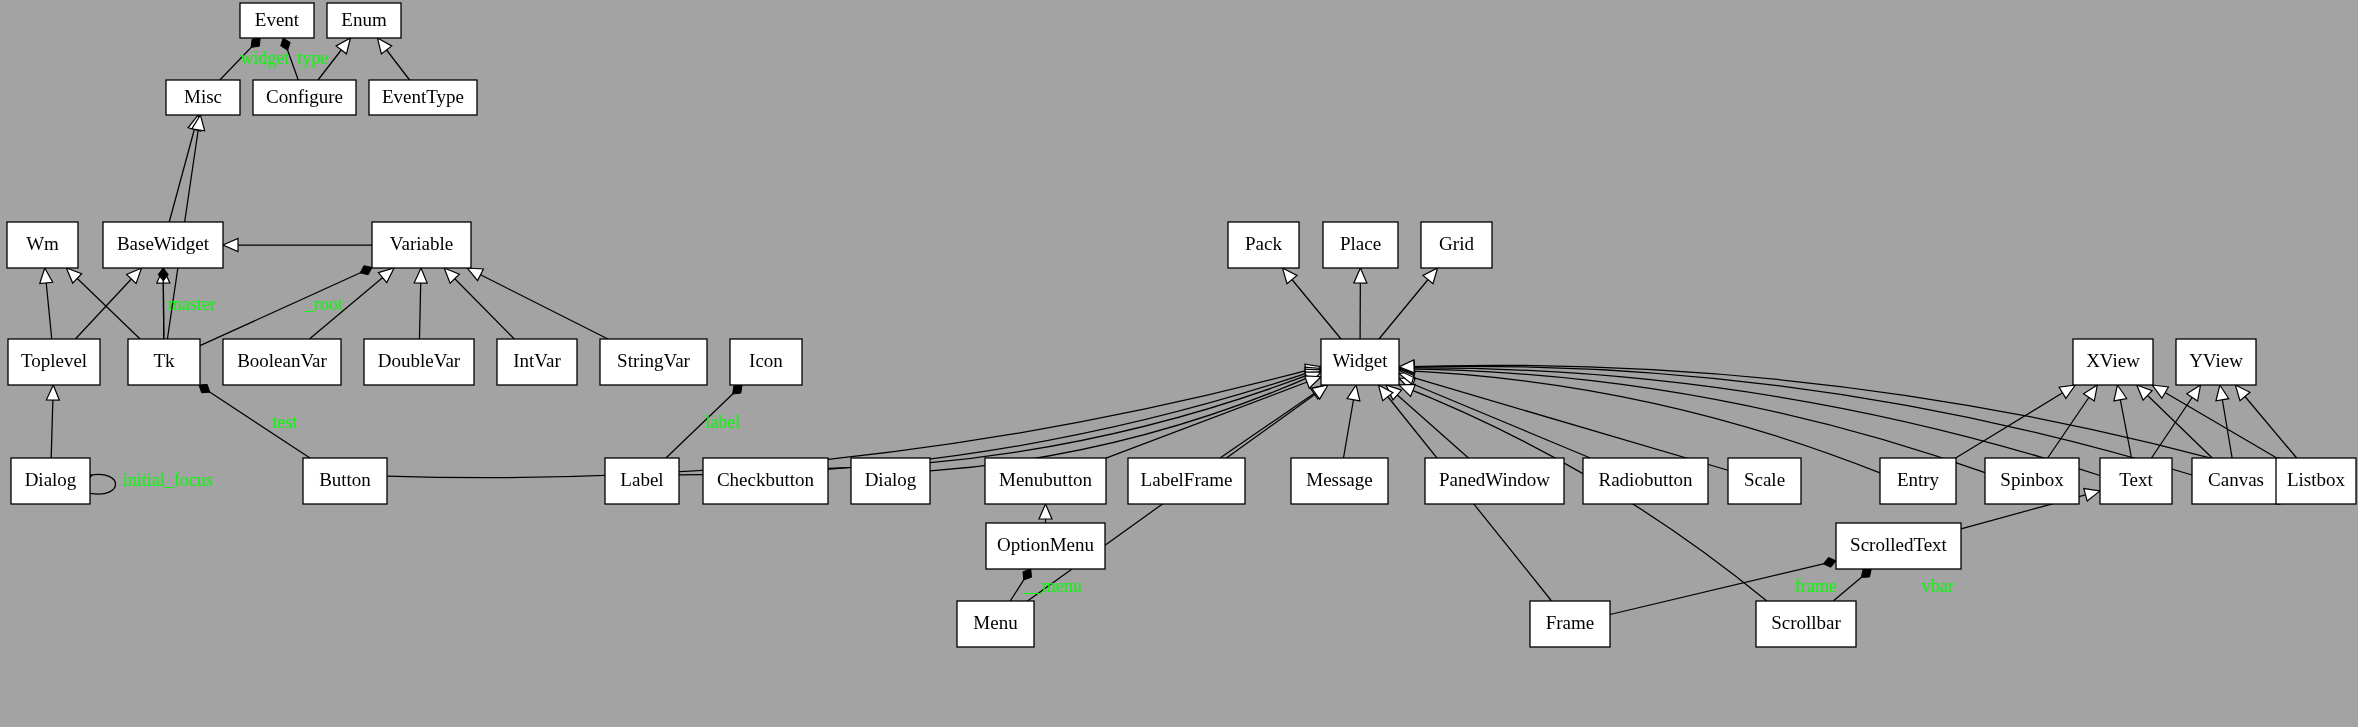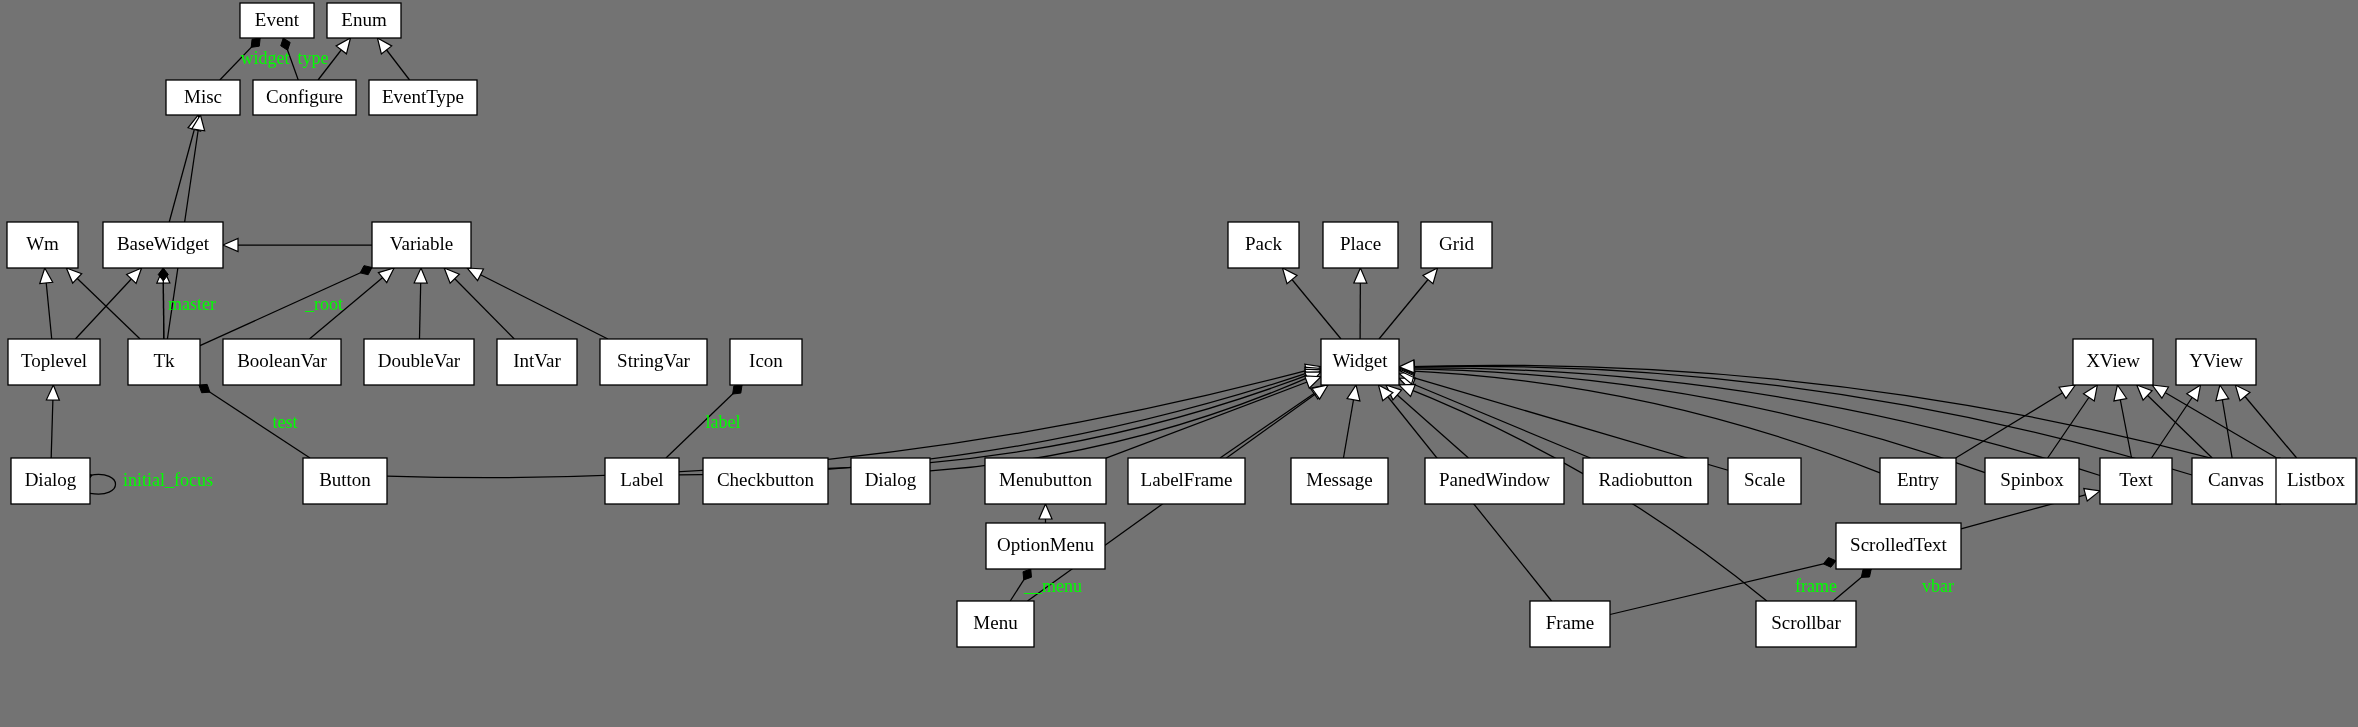--- a/index.html
+++ b/index.html
@@ -1,20 +1,20 @@
 <!DOCTYPE html>
 <html><head>
 <meta charset="utf-8">
 <style>
   html,body{margin:0;padding:0;background:#ffffff;}
   #stage{
     position:relative;
     width:2358px;
     height:727px;
-    background:#737373;
+    background:#a3a3a3;
     font-family:"Liberation Serif","DejaVu Serif",serif;
     overflow:hidden;
   }
   svg.diagram{position:absolute;left:0;top:0;width:2358px;height:727px;}
   .node-rect{fill:#ffffff;stroke:#000000;stroke-width:1.3;}
   .node-label{
     font-family:"Liberation Serif","DejaVu Serif",serif;
     font-size:19px;
     fill:#000000;
     text-anchor:middle;

